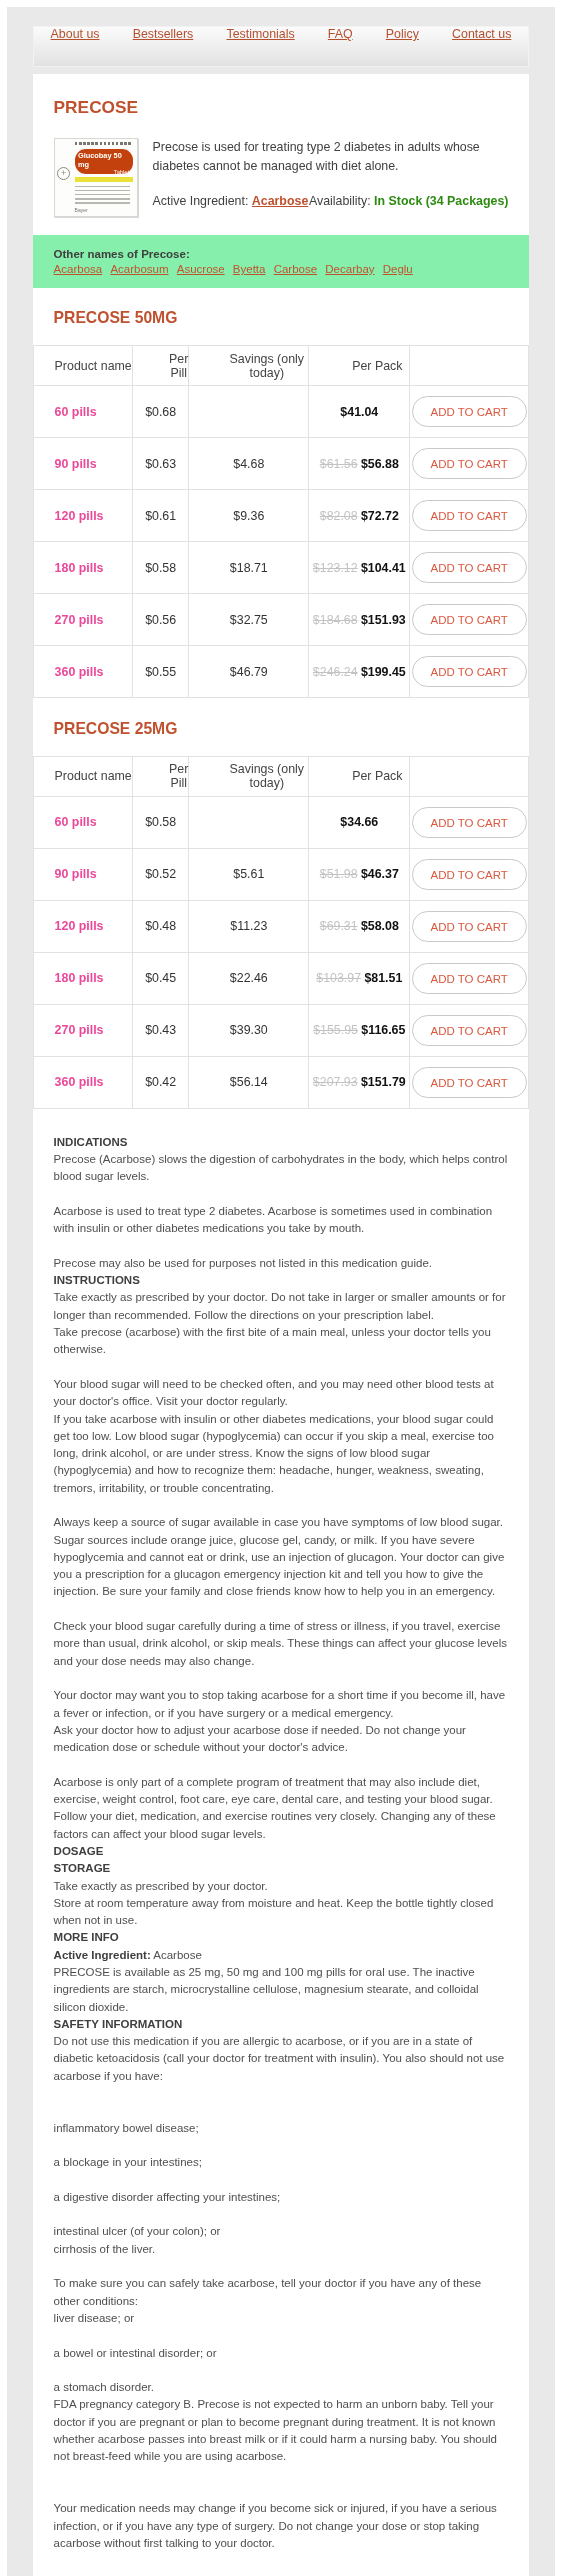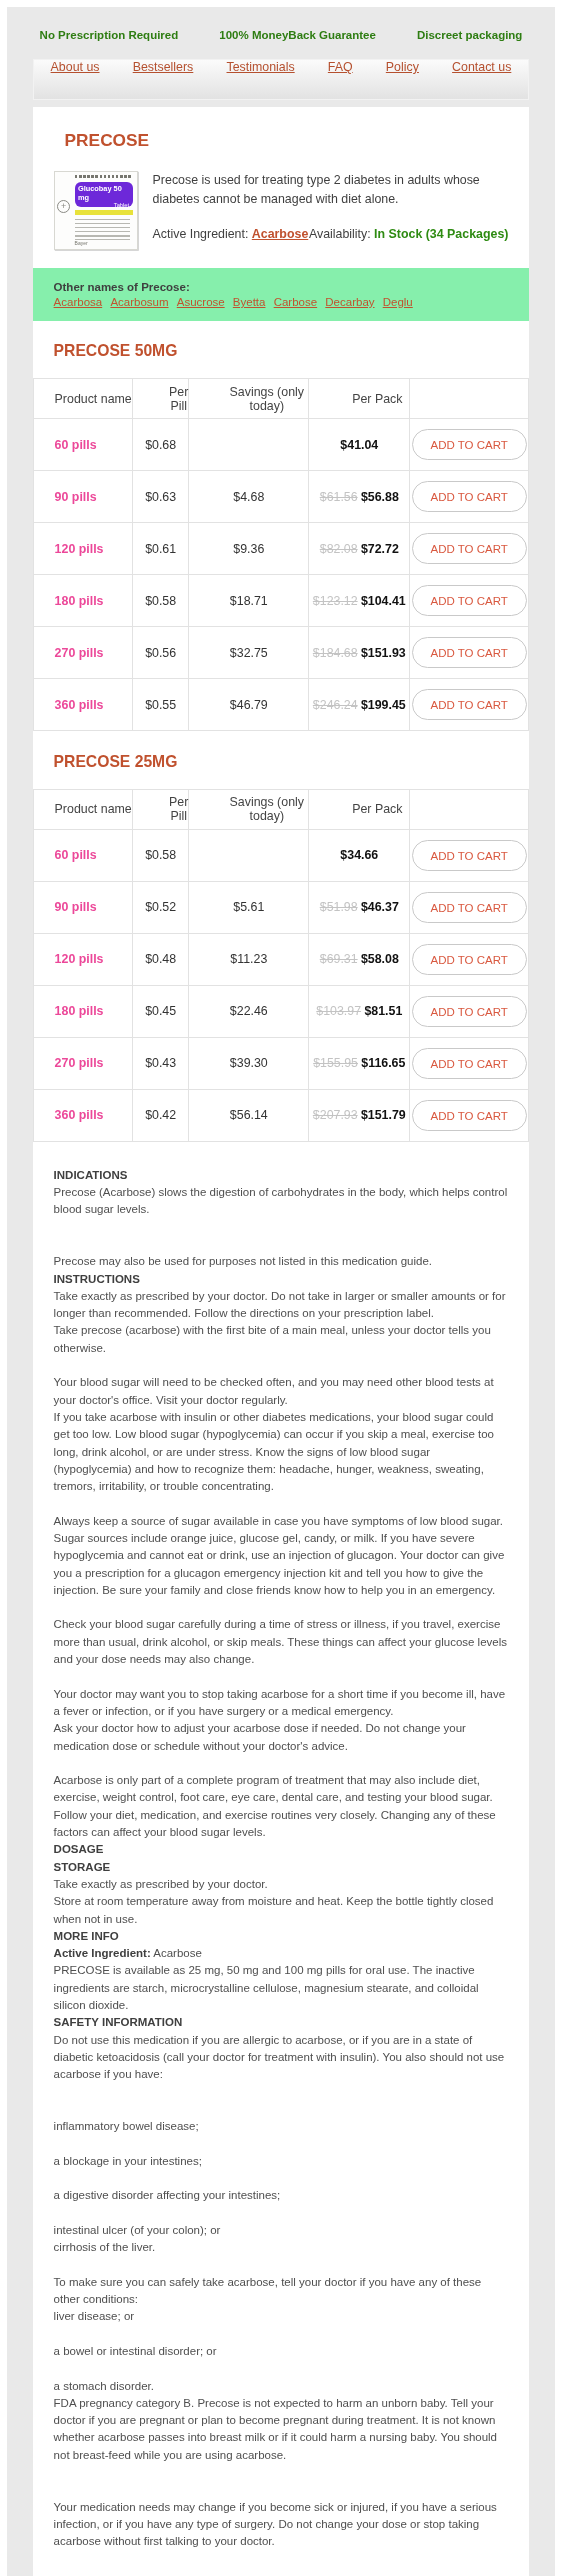--- a/index.html
+++ b/index.html
@@ -11,28 +11,28 @@
   .top-bar { width:496px; margin:0 auto; height:33px; display:flex; align-items:center; justify-content:space-between; padding:0 6.6px; }
   .top-claim { color:#2e7d12; font-weight:bold; font-size:11.5px; }
 
   
   .nav { width:496px; margin:8.2px auto 0 auto; height:41px; display:flex; justify-content:space-around; background:linear-gradient(#fbfbfb,#e2e2e2); border:0.8px solid #f2f2f2; }
   .nav-link { color:#b5502f; font-size:12.4px; text-decoration:underline; cursor:pointer; }
 
   
   .content { width:496px; margin:6.6px auto 0 auto; background:#ffffff; padding-bottom:23px; }
 
-  .page-title { color:#c0512e; font-size:17.3px; font-weight:bold; padding:23px 20.6px 16.5px 20.6px;margin-left:11px; }
+  .page-title { color:#c0512e; font-size:17.3px; font-weight:bold; padding:23px 20.6px 16.5px 20.6px; }
 
   
   .product-row { display:flex; gap:15px; padding:3.3px 20.6px 18px 20.6px; }
   .pill-box { width:84px; height:79px; background:#fdfdfc; border:0.8px solid #d8d8d2; position:relative; flex-shrink:0; box-shadow:0.8px 0.8px 0 #ccc; }
   .bayer-circle { position:absolute; left:2.5px; top:28px; width:13px; height:13px; border:1.2px solid #8a8a84; border-radius:50%; color:#8a8a84; font-size:9px; line-height:10.7px; text-align:center; }
   .box-topline { position:absolute; left:20px; top:3.3px; right:5px; height:3.3px; background:repeating-linear-gradient(90deg,#77776f 0 2.5px,transparent 2.5px 4.1px); }
-  .box-label { position:absolute; left:20px; top:10px; right:4.1px; height:25px; background:#6d28d9; border-radius:6px; color:#fff; padding:2.5px 3.3px; }
+  .box-label { position:absolute; left:20px; top:10px; right:4.1px; height:25px; background:#c2410c; border-radius:11px; color:#fff; padding:2.5px 3.3px; }
   .box-brand { font-size:7.4px; font-weight:bold; }
   .box-form { font-size:5.8px; text-align:right; }
   .box-stripe { position:absolute; left:20px; top:38px; right:4.1px; height:5.8px; background:#e8e23a; }
   .box-fineprint { position:absolute; left:20px; top:47px; right:6.6px; height:21.4px; background:repeating-linear-gradient(#9a9a92 0 1.2px,transparent 1.2px 4.1px); opacity:.7; }
   .box-maker { position:absolute; left:20px; bottom:2.5px; font-size:5px; color:#77776f; }
   .product-text { flex:1; display:flex; flex-direction:column; }
   .product-desc { color:#3f3f3f; font-size:12.4px; line-height:1.55; }
   .ingredient-row { display:flex; justify-content:space-between; margin-top:18px; font-size:12.4px; color:#3f3f3f; }
   .ingredient-link { color:#c0512e; font-weight:bold; text-decoration:underline; cursor:pointer; }
   .stock-value { color:#2e8b12; font-weight:bold; }
@@ -58,25 +58,20 @@
 
   
   .description { padding:25px 20.6px 6.6px 20.6px; color:#4f4f4f; font-size:11.5px; line-height:17.3px; }
   .desc-line b { color:#3f3f3f; }
 </style>
 </head>
 <body>
 
 <div class="canvas">
 
-  <div class="top-bar">
-      <span class="top-claim">No Prescription Required</span>
-      <span class="top-claim">100% MoneyBack Guarantee</span>
-      <span class="top-claim">Discreet packaging</span>
-    </div>
 
   <nav class="nav">
       <a class="nav-link" href="#">About us</a>
       <a class="nav-link" href="#">Bestsellers</a>
       <a class="nav-link" href="#">Testimonials</a>
       <a class="nav-link" href="#">FAQ</a>
       <a class="nav-link" href="#">Policy</a>
       <a class="nav-link" href="#">Contact us</a>
     </nav>
 
@@ -239,20 +234,21 @@
               <td><button class="add-btn">ADD TO CART</button></td>
             </tr>
           </tbody>
       </table>
     </section>
 
     <div class="description">
         <div class="desc-line"><b>INDICATIONS</b></div>
         <div class="desc-line">Precose (Acarbose) slows the digestion of carbohydrates in the body, which helps control blood sugar levels.</div>
         <div class="desc-line">&nbsp;</div>
+        <div class="desc-line">Acarbose is used to treat type 2 diabetes. Acarbose is sometimes used in combination with insulin or other diabetes medications you take by mouth.</div>
         <div class="desc-line">&nbsp;</div>
         <div class="desc-line">Precose may also be used for purposes not listed in this medication guide.</div>
         <div class="desc-line"><b>INSTRUCTIONS</b></div>
         <div class="desc-line">Take exactly as prescribed by your doctor. Do not take in larger or smaller amounts or for longer than recommended. Follow the directions on your prescription label.</div>
         <div class="desc-line">Take precose (acarbose) with the first bite of a main meal, unless your doctor tells you otherwise.</div>
         <div class="desc-line">&nbsp;</div>
         <div class="desc-line">Your blood sugar will need to be checked often, and you may need other blood tests at your doctor's office. Visit your doctor regularly.</div>
         <div class="desc-line">If you take acarbose with insulin or other diabetes medications, your blood sugar could get too low. Low blood sugar (hypoglycemia) can occur if you skip a meal, exercise too long, drink alcohol, or are under stress. Know the signs of low blood sugar (hypoglycemia) and how to recognize them: headache, hunger, weakness, sweating, tremors, irritability, or trouble concentrating.</div>
         <div class="desc-line">&nbsp;</div>
         <div class="desc-line">Always keep a source of sugar available in case you have symptoms of low blood sugar. Sugar sources include orange juice, glucose gel, candy, or milk. If you have severe hypoglycemia and cannot eat or drink, use an injection of glucagon. Your doctor can give you a prescription for a glucagon emergency injection kit and tell you how to give the injection. Be sure your family and close friends know how to help you in an emergency.</div>

